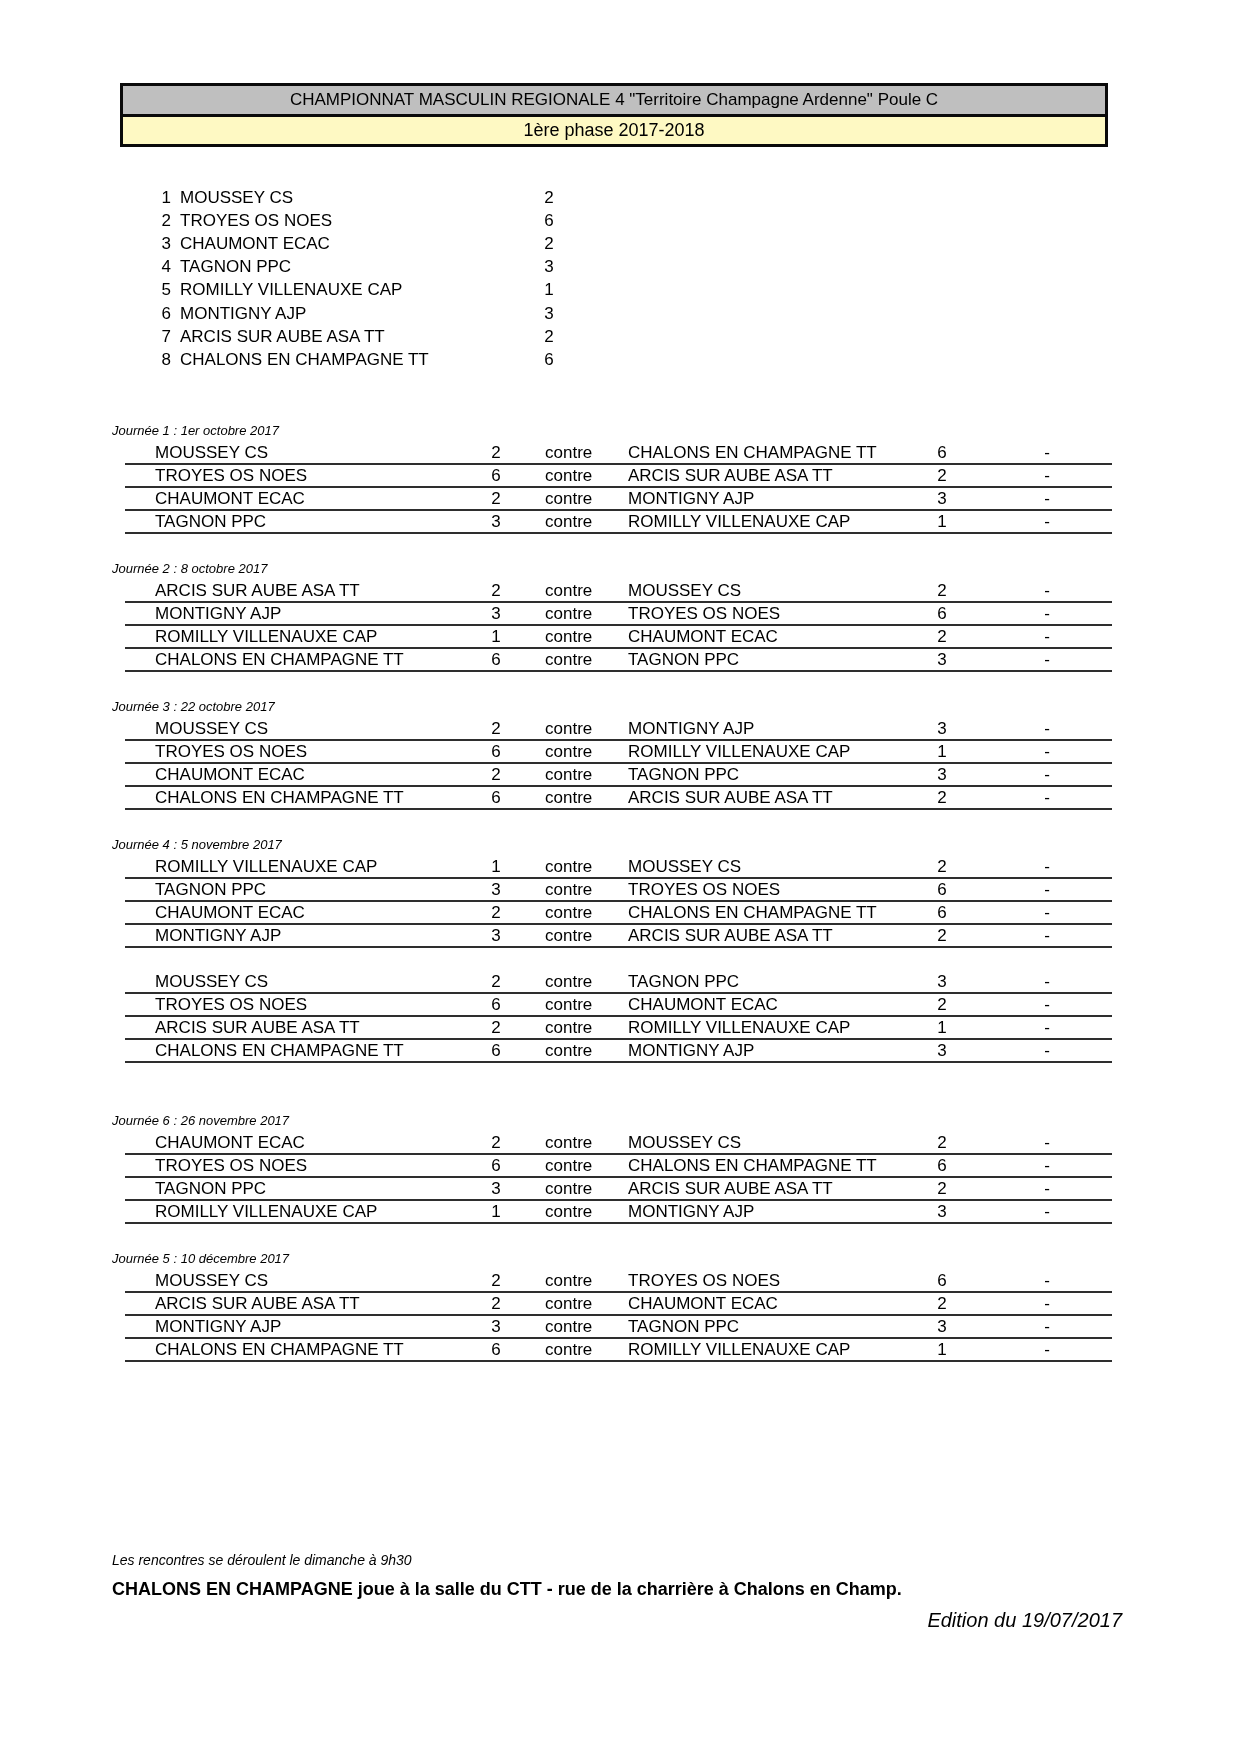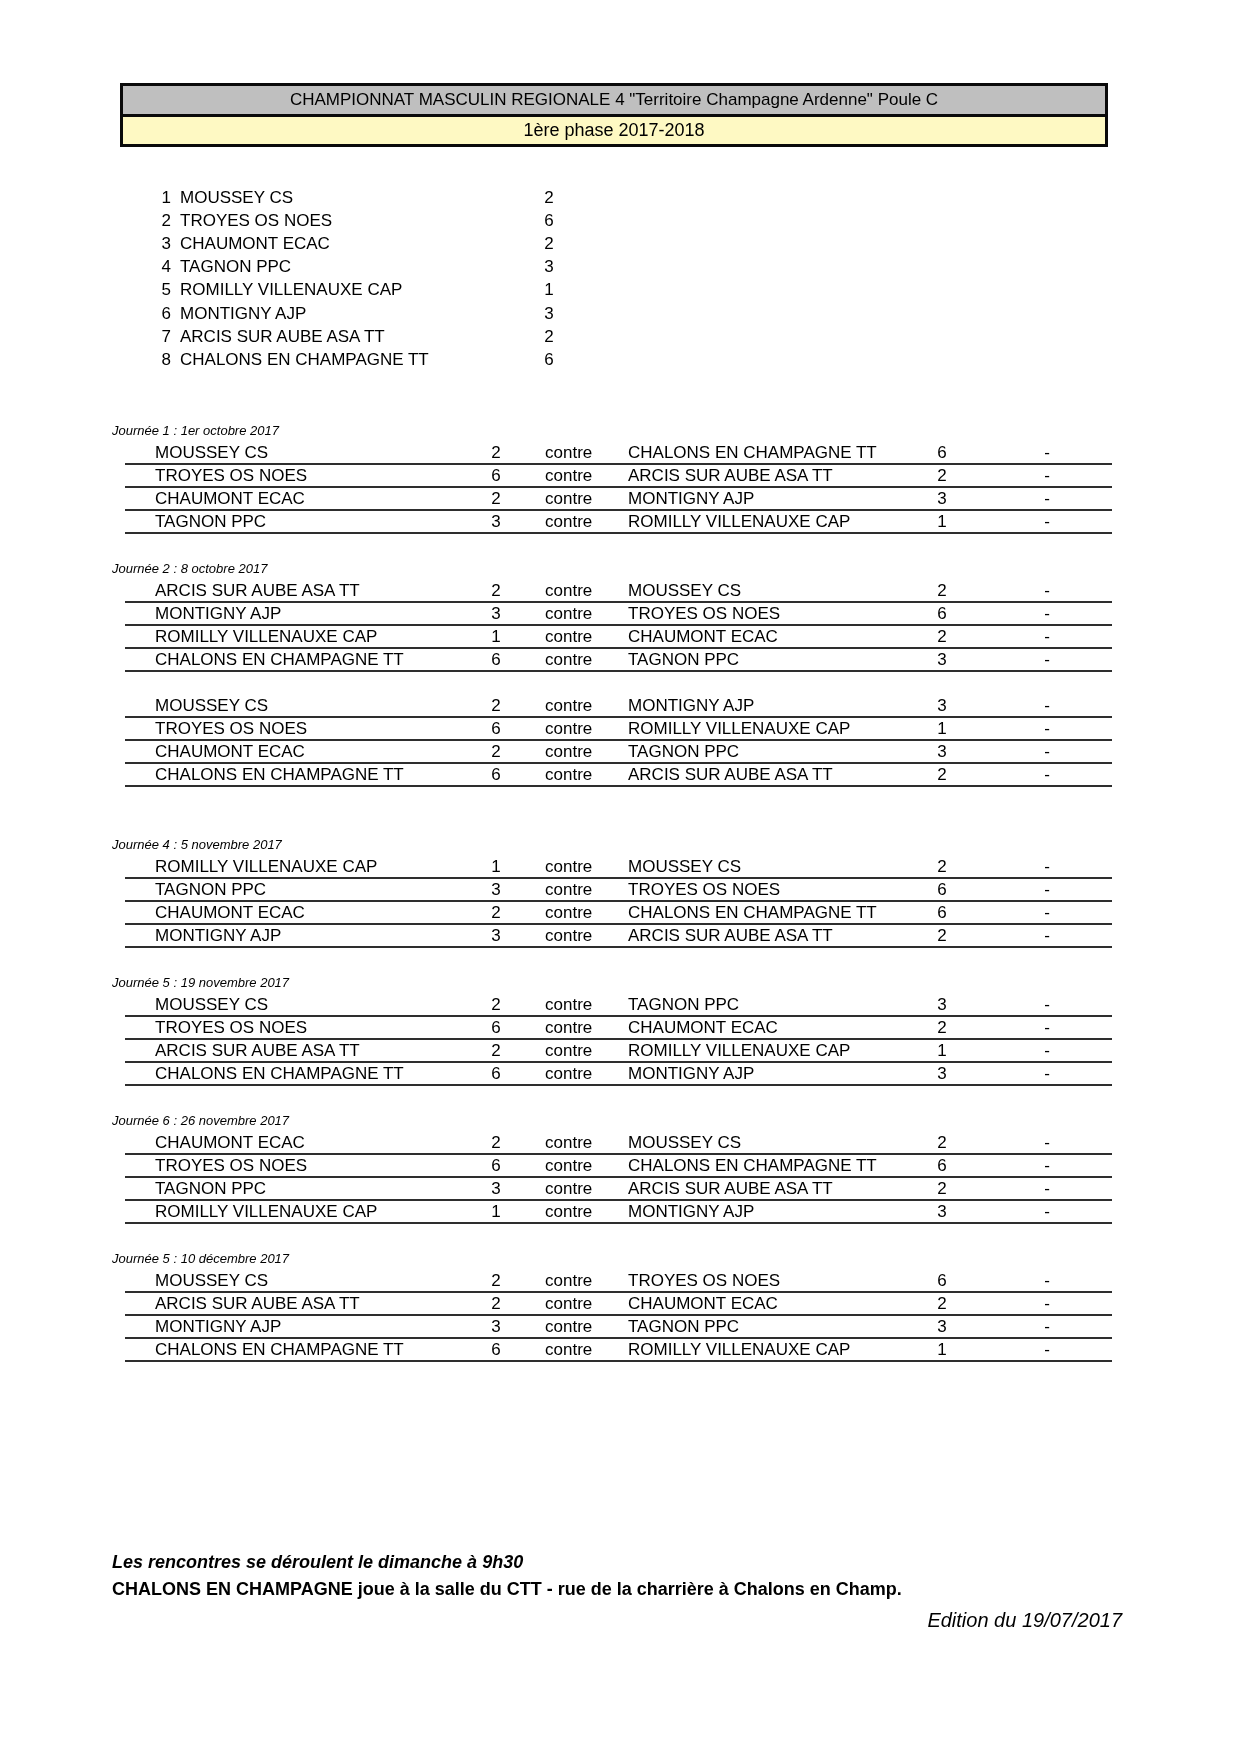--- a/index.html
+++ b/index.html
@@ -62,21 +62,21 @@
   .m-home   { left: 30px;  width: 320px; }
   .m-hscore { left: 356px; width: 30px; text-align: center; }
   .m-vs     { left: 420px; width: 70px; }
   .m-away   { left: 503px; width: 296px; }
   .m-ascore { left: 802px; width: 30px; text-align: center; }
   .m-result { left: 905px; width: 34px; text-align: center; }
 
   
   .note1 {
     position: absolute; left: 112px; top: 1552px;
-    font-size: 18px; font-weight: bold; font-style: italic;
+    font-size: 14px; font-weight: normal; font-style: italic;
   }
   .note2 {
     position: absolute; left: 112px; top: 1579px;
     font-size: 18px; font-weight: bold;
   }
   .edition {
     position: absolute; right: 118px; top: 1609px;
     font-size: 20px; font-style: italic;
   }
 </style>
@@ -200,20 +200,21 @@
     <span class="m-home">CHALONS EN CHAMPAGNE TT</span>
     <span class="m-hscore">6</span>
     <span class="m-vs">contre</span>
     <span class="m-away">TAGNON PPC</span>
     <span class="m-ascore">3</span>
     <span class="m-result">-</span>
   </div>
       </div>
   </div>
     <div class="round">
+    <div class="round-label">Journée 3 : 22 octobre 2017</div>
     <div class="round-matches">
         <div class="match-row">
     <span class="m-home">MOUSSEY CS</span>
     <span class="m-hscore">2</span>
     <span class="m-vs">contre</span>
     <span class="m-away">MONTIGNY AJP</span>
     <span class="m-ascore">3</span>
     <span class="m-result">-</span>
   </div>
         <div class="match-row">
@@ -273,21 +274,20 @@
     <span class="m-home">MONTIGNY AJP</span>
     <span class="m-hscore">3</span>
     <span class="m-vs">contre</span>
     <span class="m-away">ARCIS SUR AUBE ASA TT</span>
     <span class="m-ascore">2</span>
     <span class="m-result">-</span>
   </div>
       </div>
   </div>
     <div class="round">
-    <div class="round-label">Journée 5 : 19 novembre 2017</div>
     <div class="round-matches">
         <div class="match-row">
     <span class="m-home">MOUSSEY CS</span>
     <span class="m-hscore">2</span>
     <span class="m-vs">contre</span>
     <span class="m-away">TAGNON PPC</span>
     <span class="m-ascore">3</span>
     <span class="m-result">-</span>
   </div>
         <div class="match-row">

